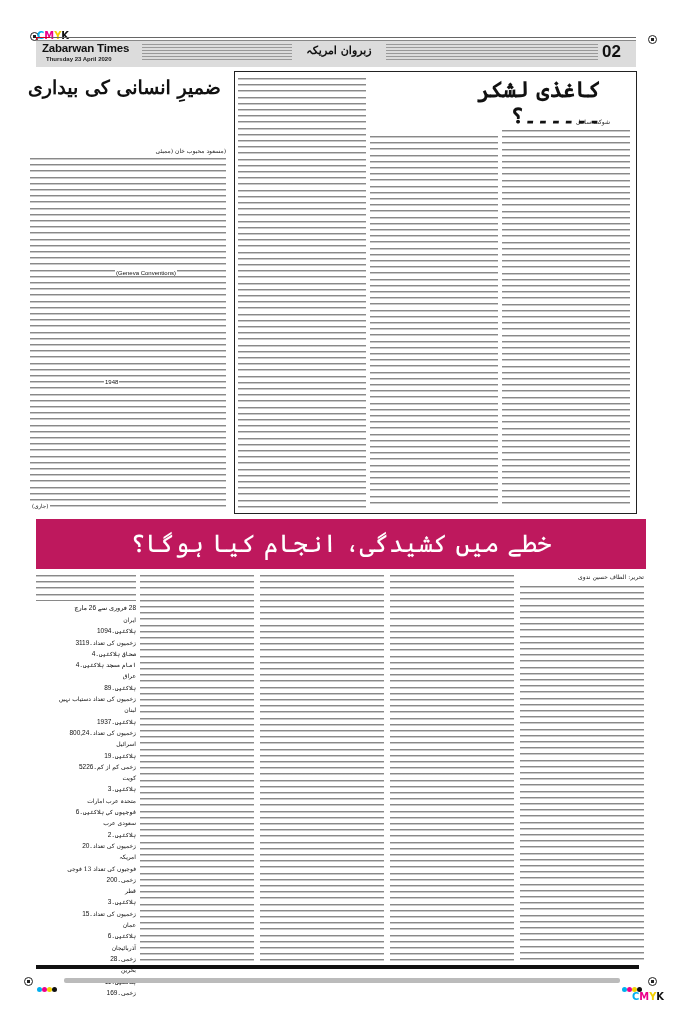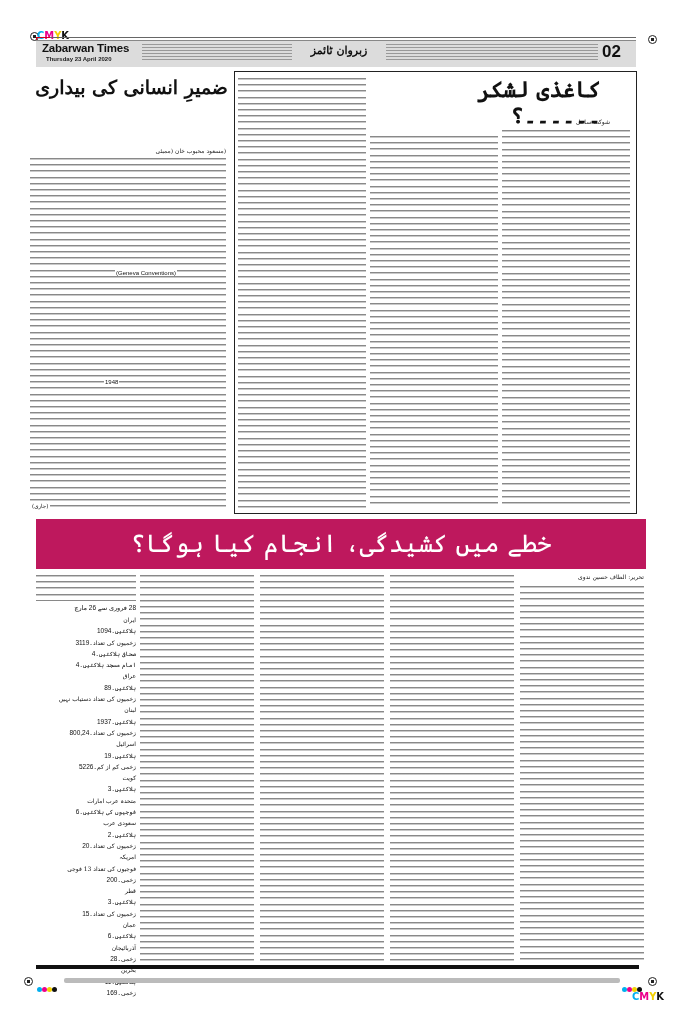--- a/index.html
+++ b/index.html
@@ -17,21 +17,21 @@
   .date { font-family:"Liberation Sans", sans-serif; font-weight:bold; font-size:6px; left:46px; top:56px; color:#222; }
   .stripes { height:18px; background: repeating-linear-gradient(to bottom, #999 0 1px, #dcdcdc 1px 3px); }
   .urdu-logo { font-family:"DejaVu Serif", serif; font-weight:bold; font-size:11px; color:#111; direction:rtl; }
   .pageno { font-family:"Liberation Sans", sans-serif; font-weight:bold; font-size:17px; left:602px; top:42px; color:#111; }
   .redline { background:#d0021b; }
   
   .col { overflow:hidden; }
   .lines { width:100%; height:100%;
     background: repeating-linear-gradient(to bottom, transparent 0 2px, rgba(40,40,40,0.55) 2px 3px, rgba(40,40,40,0.25) 3px 4px, transparent 4px 6.2px); }
   .urdu { direction:rtl; font-family:"DejaVu Serif", serif; color:#111; }
-  .head1 { font-size:19px; font-weight:bold; text-align:right; line-height:1.4; }
+  .head1 { font-size:19px; font-weight:bold; text-align:left; line-height:1.4; }
   .byline { font-size:6px; direction:rtl; color:#222; }
   .box { border:1px solid #222; }
   .banner { left:36px; top:519px; width:610px; height:50px; background:#be185d; color:#fff; }
   .banner span { display:block; text-align:center; font-size:25px; line-height:50px; direction:rtl; font-family:"DejaVu Serif", serif; }
   .bottomrule { left:36px; top:965px; width:603px; height:4px; background:#111; }
   .dot { width:5px; height:5px; border-radius:50%; display:inline-block; }
   .stat { font-family:"Liberation Sans", sans-serif; font-size:6.5px; direction:rtl; text-align:right; line-height:11.3px; white-space:nowrap; color:#111; }
   .stat .lbl { font-family:"DejaVu Serif", serif; font-size:6px; }
 </style>
 </head>
@@ -43,21 +43,21 @@
 </div>
 <div class="abs reg" style="left:648px;top:35px;"></div>
 <div class="abs" style="left:36px;top:37px;width:600px;height:1px;background:#666;"></div>
 <div class="abs redline" style="left:36px;top:37px;width:14px;height:1px;"></div>
 <div class="abs redline" style="left:36px;top:37px;width:1px;height:20px;"></div>
 
 <div class="abs mast"></div>
 <div class="abs brand">Zabarwan Times</div>
 <div class="abs date">Thursday 23 April 2020</div>
 <div class="abs stripes" style="left:142px;top:44px;width:150px;"></div>
-<div class="abs urdu-logo" style="left:296px;top:44px;width:86px;text-align:center;">زبروان ٹائمز</div>
+<div class="abs urdu-logo" style="left:296px;top:44px;width:86px;text-align:center;">زبروان امریکہ</div>
 <div class="abs stripes" style="left:386px;top:44px;width:212px;"></div>
 <div class="abs pageno">02</div>
 
 <div class="abs urdu head1" style="left:28px;top:74px;width:200px;">
   <div>ضمیرِ انسانی کی بیداری</div>
 </div>
 <div class="abs byline urdu" style="left:150px;top:147px;width:76px;text-align:right;">(مسعود محبوب خان (ممبئی</div>
 <div class="abs col" style="left:30px;top:156px;width:196px;height:352px;">
   <div class="lines"></div>
 </div>

